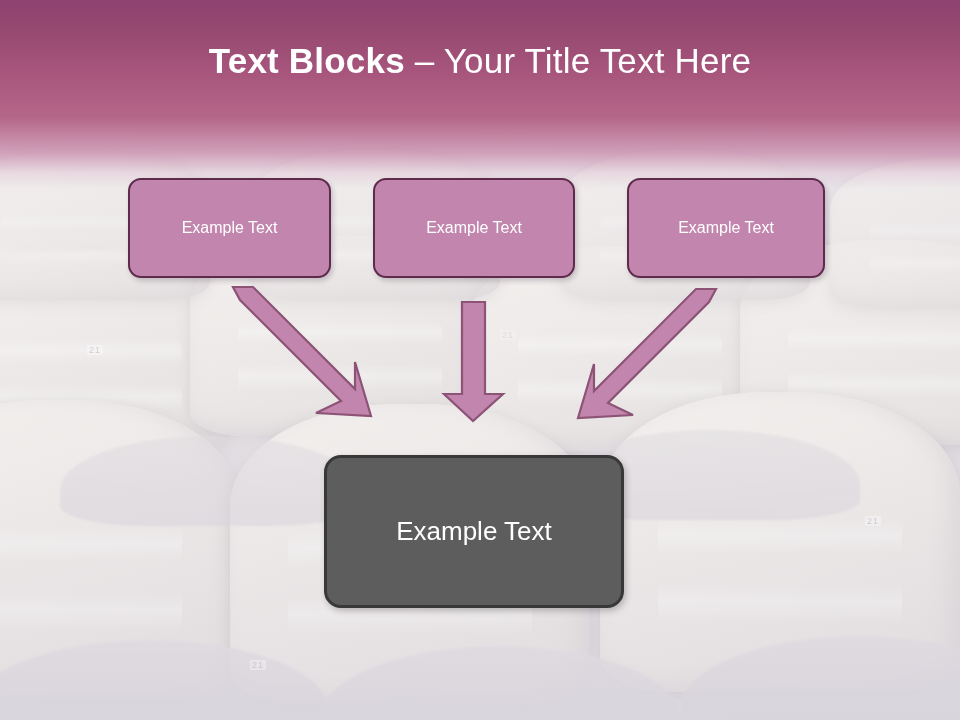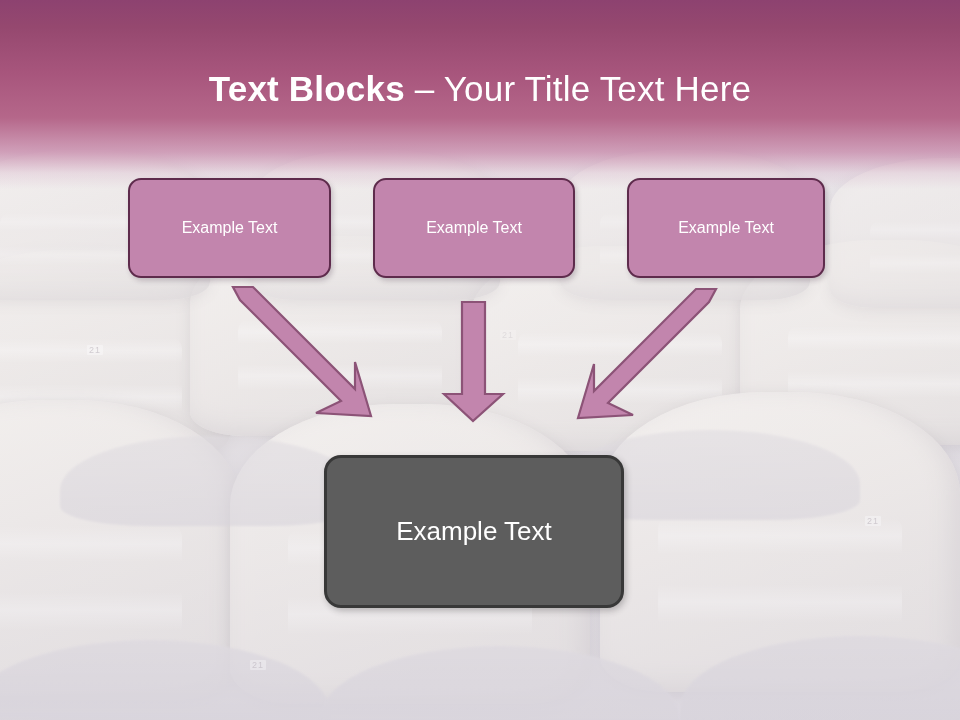--- a/index.html
+++ b/index.html
@@ -85,21 +85,21 @@
         #b5678a 62%,
         rgba(196,130,165,0.72) 80%,
         rgba(214,176,199,0.32) 91%,
         rgba(230,215,226,0.05) 99%,
         rgba(255,255,255,0) 100%);
     pointer-events: none;
   }
   .slide-title {
     position: absolute;
     left: 0;
-    top: 67px;
+    top: 39px;
     width: 960px;
     text-align: center;
     color: #ffffff;
     font-size: 35px;
     line-height: 44px;
     letter-spacing: 0.2px;
     white-space: nowrap;
   }
   .slide-title .b { font-weight: 700; }
   .slide-title .n { font-weight: 400; }

